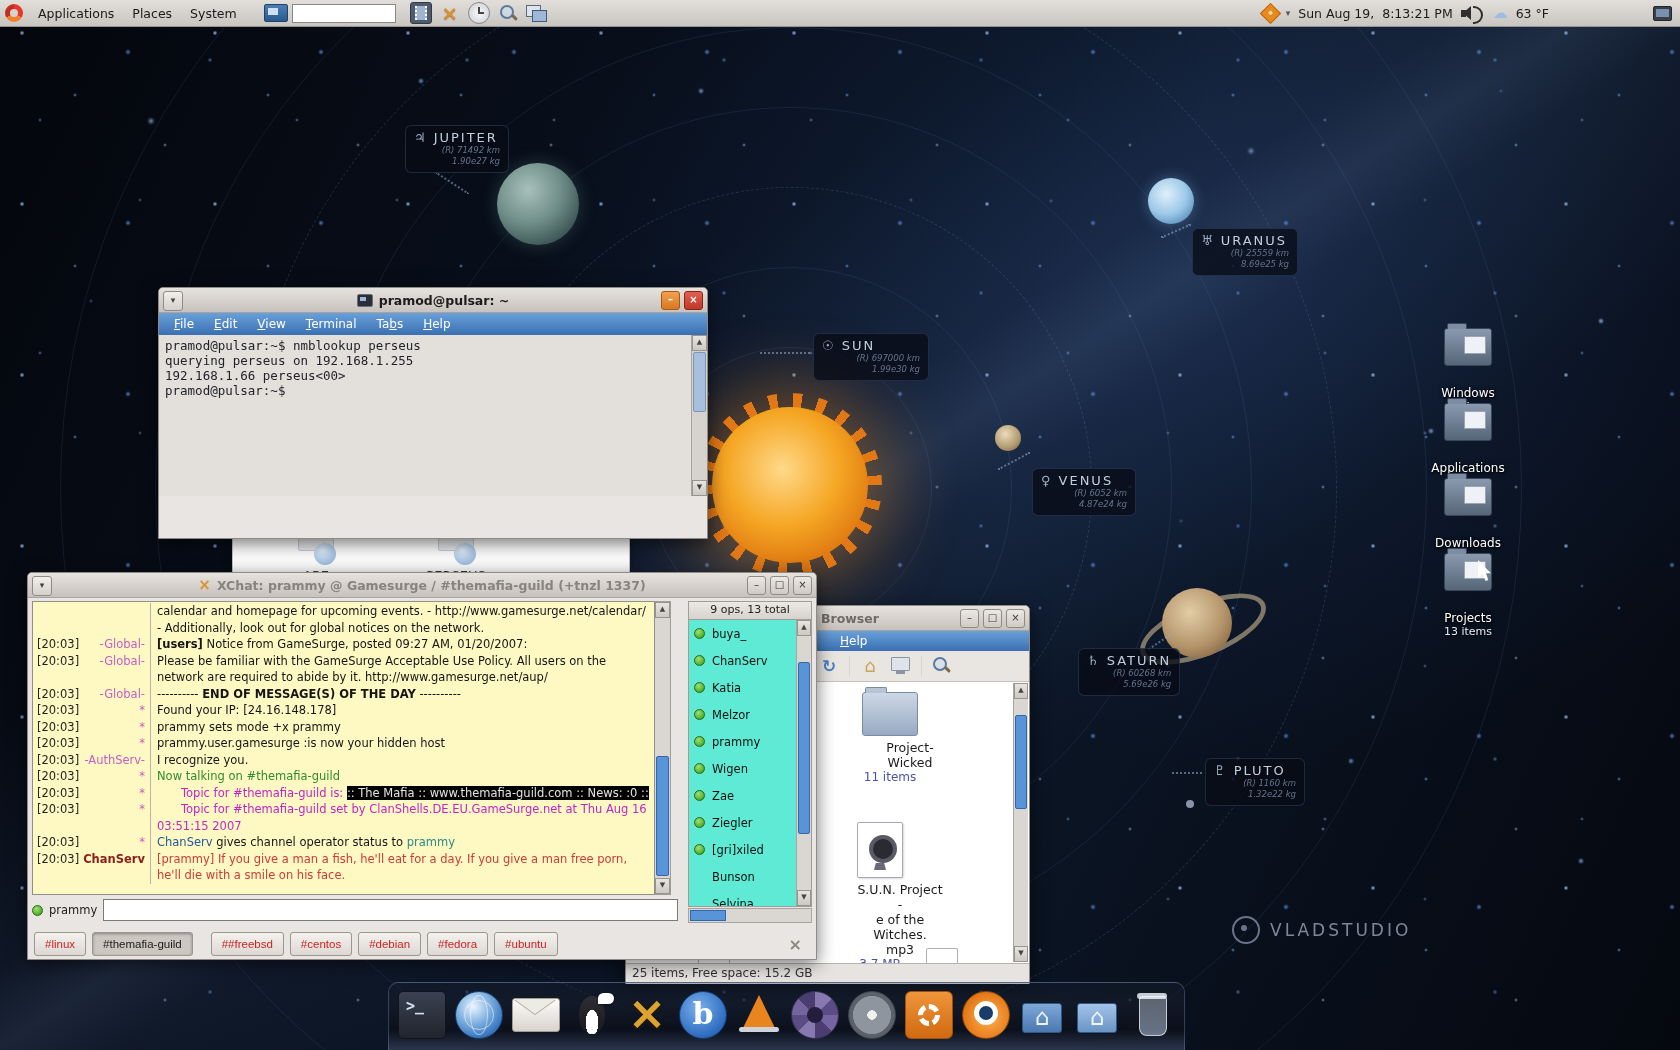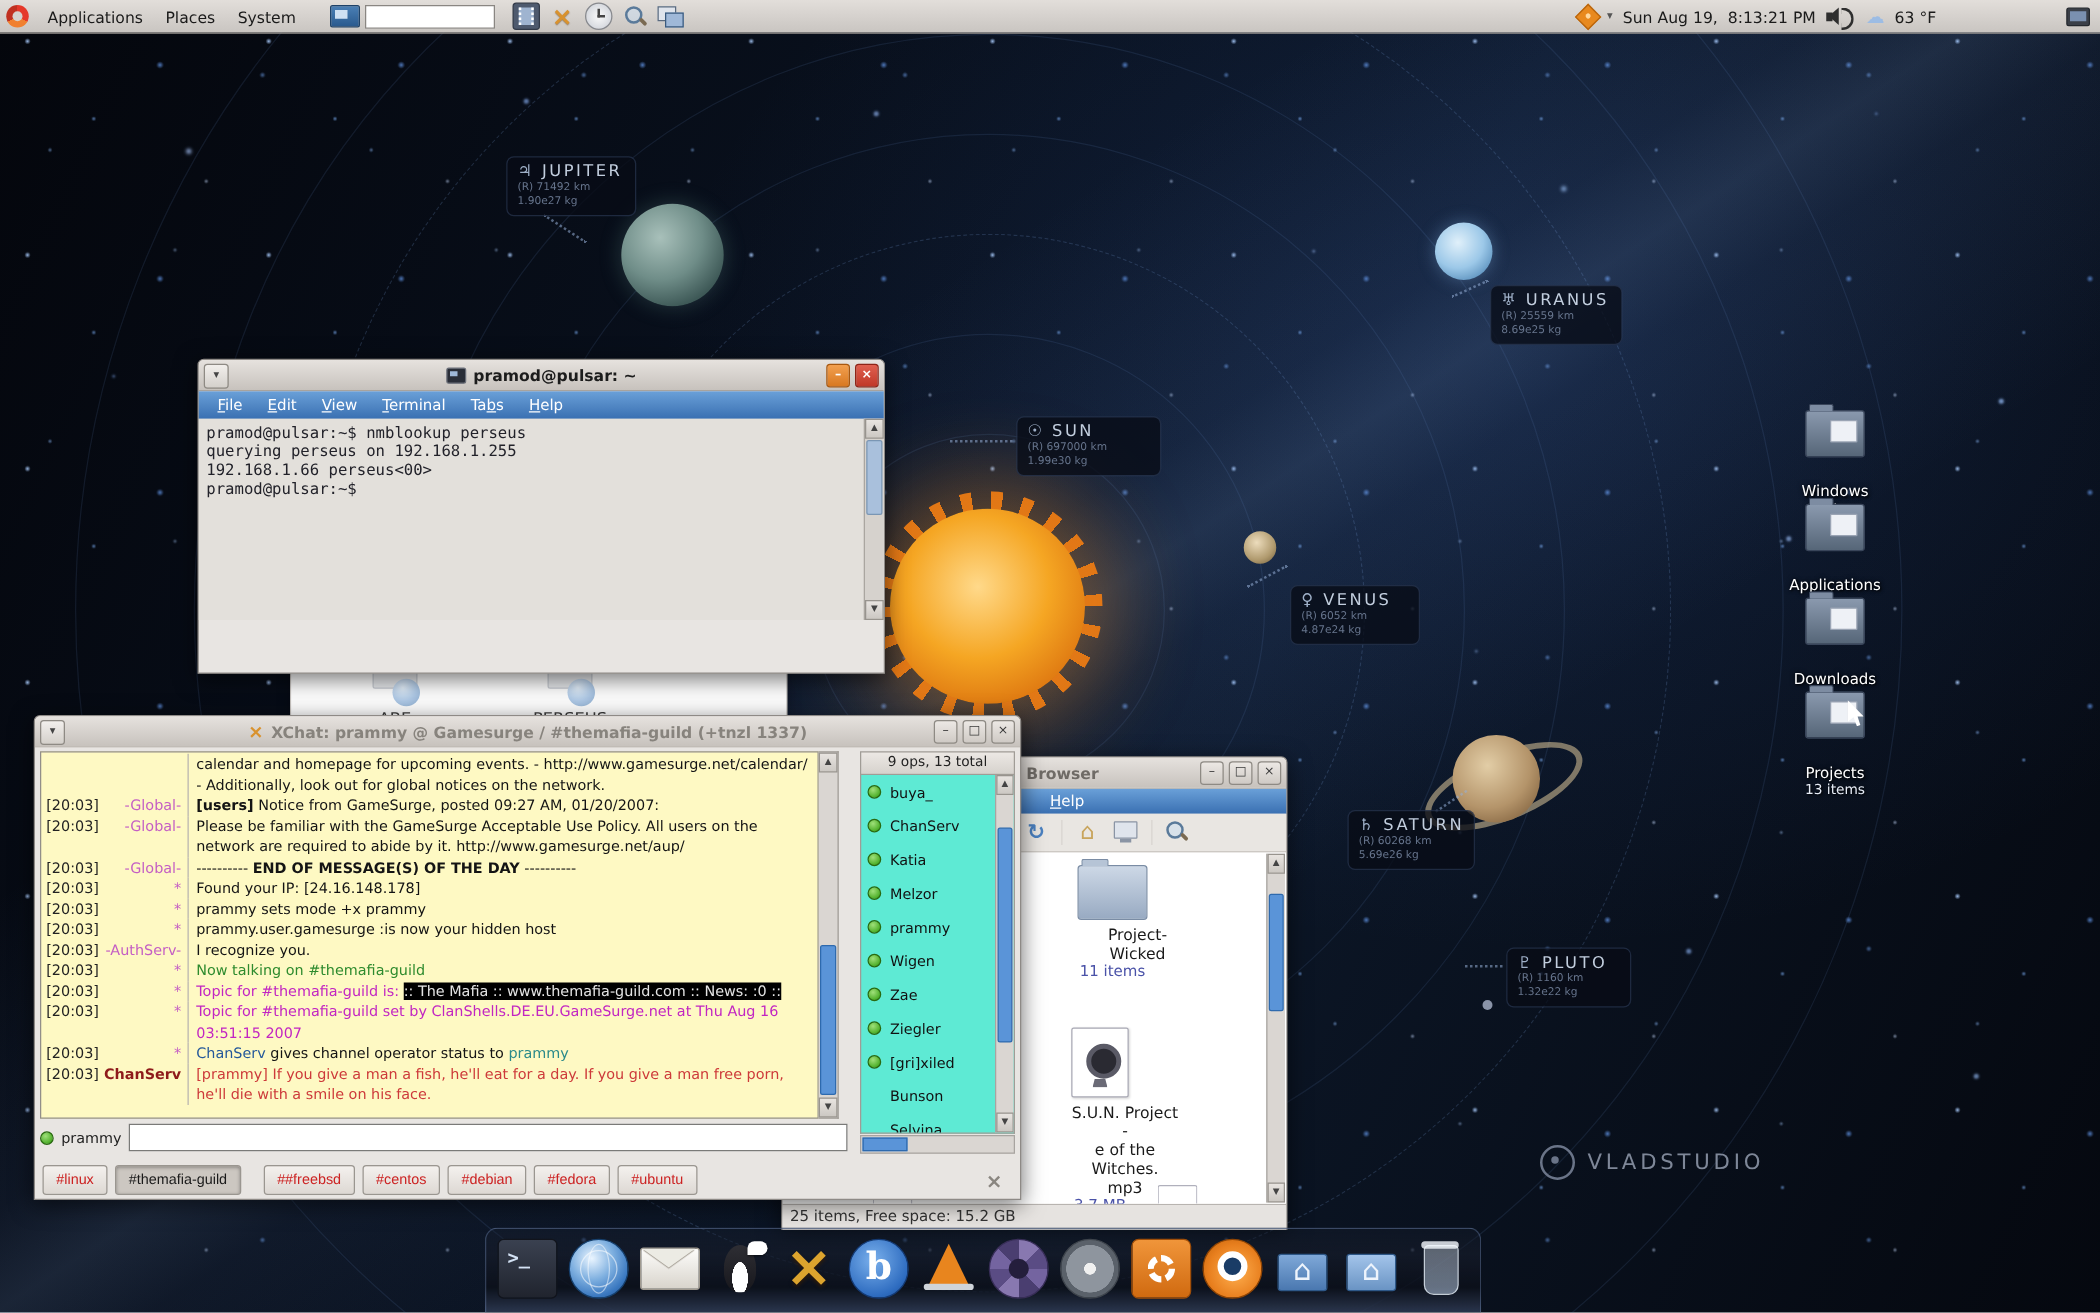--- a/index.html
+++ b/index.html
@@ -43,21 +43,21 @@
   .p-jupiter{left:497px;top:163px;width:82px;height:82px;background:radial-gradient(circle at 38% 33%,#a8c0ba,#6f8d88 45%,#3f5a58 75%,#223e3c);box-shadow:0 0 18px rgba(120,180,170,.25);}
   .p-uranus{left:1148px;top:178px;width:46px;height:46px;background:radial-gradient(circle at 40% 35%,#e0f0fa,#9cc8e8 50%,#5f94c0 80%,#356490);box-shadow:0 0 14px rgba(140,190,240,.35);}
   .p-moon{left:995px;top:425px;width:26px;height:26px;background:radial-gradient(circle at 40% 35%,#ecdcbc,#b09a6e 60%,#6e5a38);}
   .p-saturn{left:1162px;top:588px;width:70px;height:70px;background:radial-gradient(circle at 40% 35%,#e2cda6,#b4946a 55%,#6e4f2e);}
   .p-rings{position:absolute;left:1136px;top:602px;width:124px;height:44px;border:5px solid rgba(205,185,145,.6);border-radius:50%;transform:rotate(-22deg);}
   .p-pluto{left:1186px;top:800px;width:8px;height:8px;background:#8a94a8;}
   .plabel{position:absolute;background:rgba(8,12,22,.78);border:1px solid rgba(90,120,170,.28);border-radius:6px;
     padding:4px 8px 5px 8px;color:#b6c2d6;}
   .plabel .pname{font-size:13px;letter-spacing:2px;color:#c2cede;white-space:nowrap;}
   .plabel .psym{margin-right:6px;color:#9fb0c8;}
-  .plabel .pline{font-size:8.5px;color:#66748c;line-height:11px;white-space:nowrap;}
+  .plabel .pline{font-size:8.5px;color:#66748c;text-align:right;line-height:11px;white-space:nowrap;font-style:italic;}
   .pl-jupiter{left:405px;top:125px;min-width:86px;}
   .pl-mars{left:512px;top:333px;min-width:96px;}
   .pl-sun{left:813px;top:333px;min-width:98px;}
   .pl-uranus{left:1192px;top:228px;min-width:88px;}
   .pl-venus{left:1032px;top:468px;min-width:86px;}
   .pl-saturn{left:1078px;top:648px;min-width:84px;}
   .pl-pluto{left:1205px;top:758px;min-width:82px;}
   .conn{position:absolute;border-top:2px dotted rgba(150,175,215,.55);height:0;}
   .cn-jupiter{left:432px;top:182px;width:40px;transform:rotate(33deg);}
   .cn-mars{left:470px;top:352px;width:38px;}
@@ -175,21 +175,21 @@
   .xc-body{position:absolute;left:4px;right:4px;top:28px;bottom:4px;}
   .xc-main{position:absolute;left:0;top:0;width:780px;height:322px;display:flex;}
   .xc-left{width:652px;display:flex;flex-direction:column;}
   .chatwrap{height:294px;display:flex;}
   .chatbox{width:621px;background:#fef9c3;border:1px solid #928e89;overflow:hidden;padding:1px 0;}
   .crow{display:flex;font-size:11.5px;line-height:16.5px;}
   .ctime{width:46px;flex:0 0 auto;color:#222;padding-left:4px;}
   .cnick{width:62px;flex:0 0 auto;text-align:right;}
   .ctext{flex:1;border-left:1px solid #b8b4b0;margin-left:5px;padding-left:6px;padding-right:2px;color:#141414;}
   .n-purple{color:#c45ec4;} .n-darkred{color:#8e1b1b;font-weight:bold;}
-  .c-black{color:#141414;} .c-magenta{color:#c226c2;}
+  .c-black{color:#141414;} .c-magenta{color:#c226c2;margin-left:24px;}
   .c-green{color:#2e8b2e;} .c-red{color:#cd3a3a;} .c-navy{color:#24589a;} .c-teal{color:#2a8a8a;}
   .c-highlight{background:#000;color:#e4e4e4;}
   .seg-b{font-weight:bold;}
   .chat-sb{width:15px;background:#dad6d2;border:1px solid #a09c96;border-left:none;display:flex;flex-direction:column;}
   .chat-track{flex:1;position:relative;}
   .chat-thumb{position:absolute;left:0;right:0;bottom:2px;height:118px;background:#5a94d8;border:1px solid #2e6aae;border-radius:2px;margin:0 1px;}
   .xc-inputrow{margin-top:2px;height:26px;display:flex;align-items:center;gap:6px;}
   .led{width:9px;height:9px;border-radius:50%;background:radial-gradient(circle at 38% 32%,#9fe07a,#4faf2a 70%,#2e7a12);border:1px solid #2a6a10;flex:0 0 auto;}
   .led.off{visibility:hidden;}
   .xc-nick{font-size:11.5px;color:#222;}

